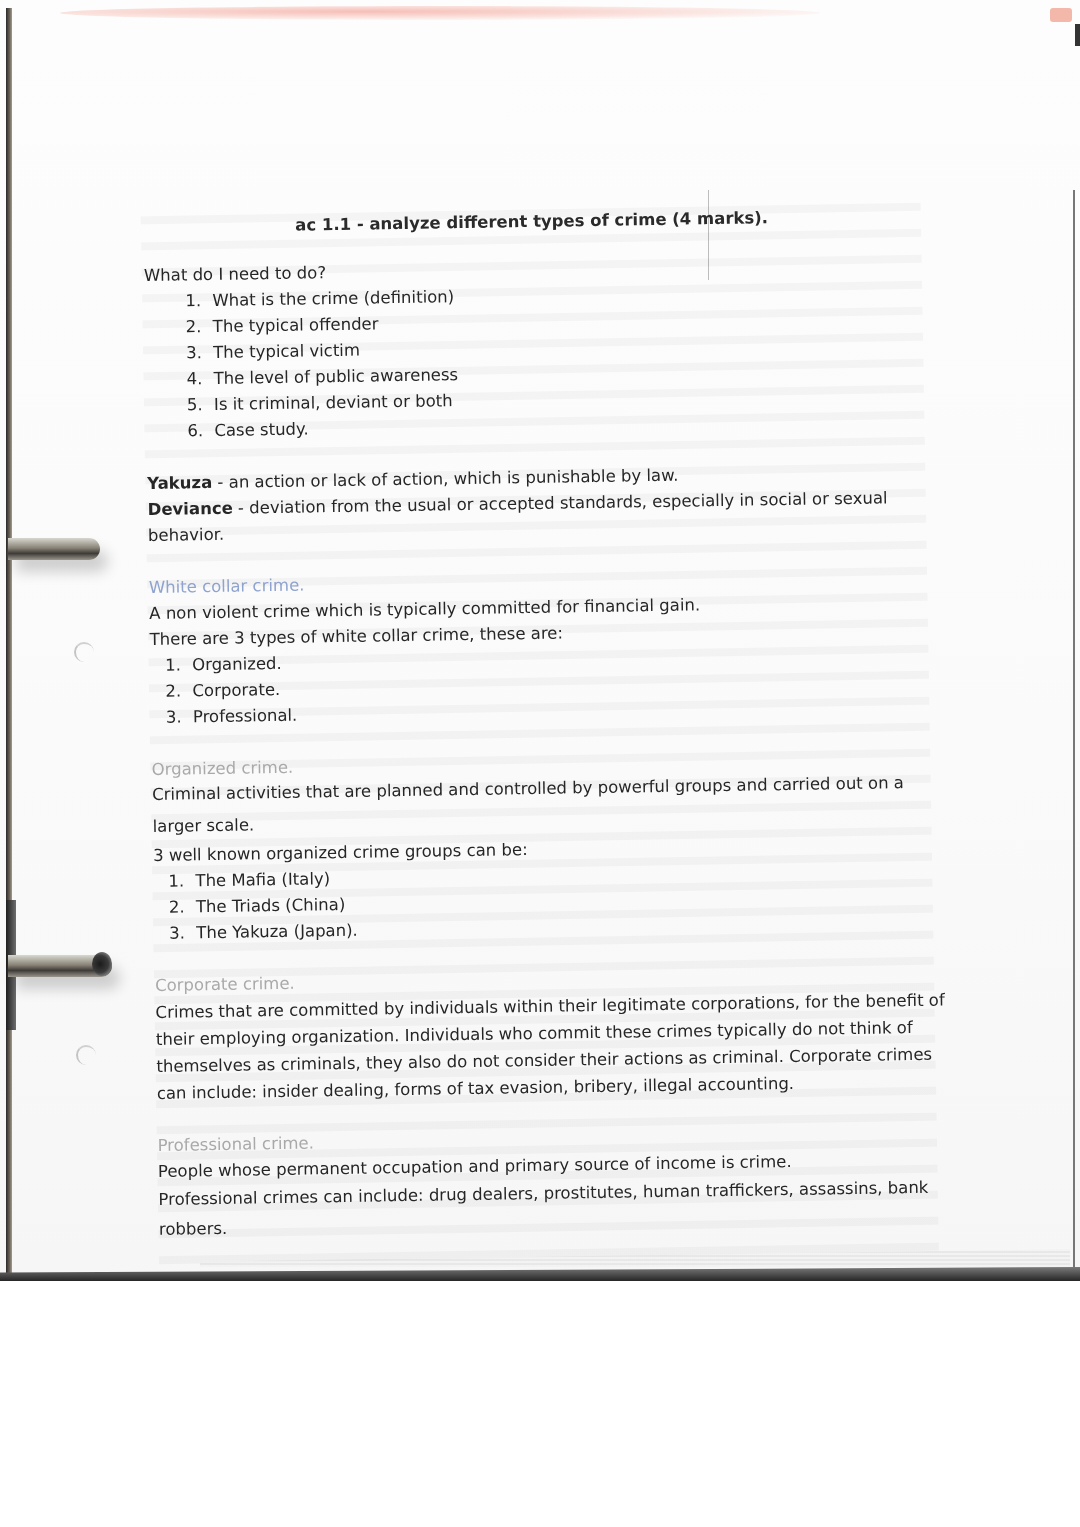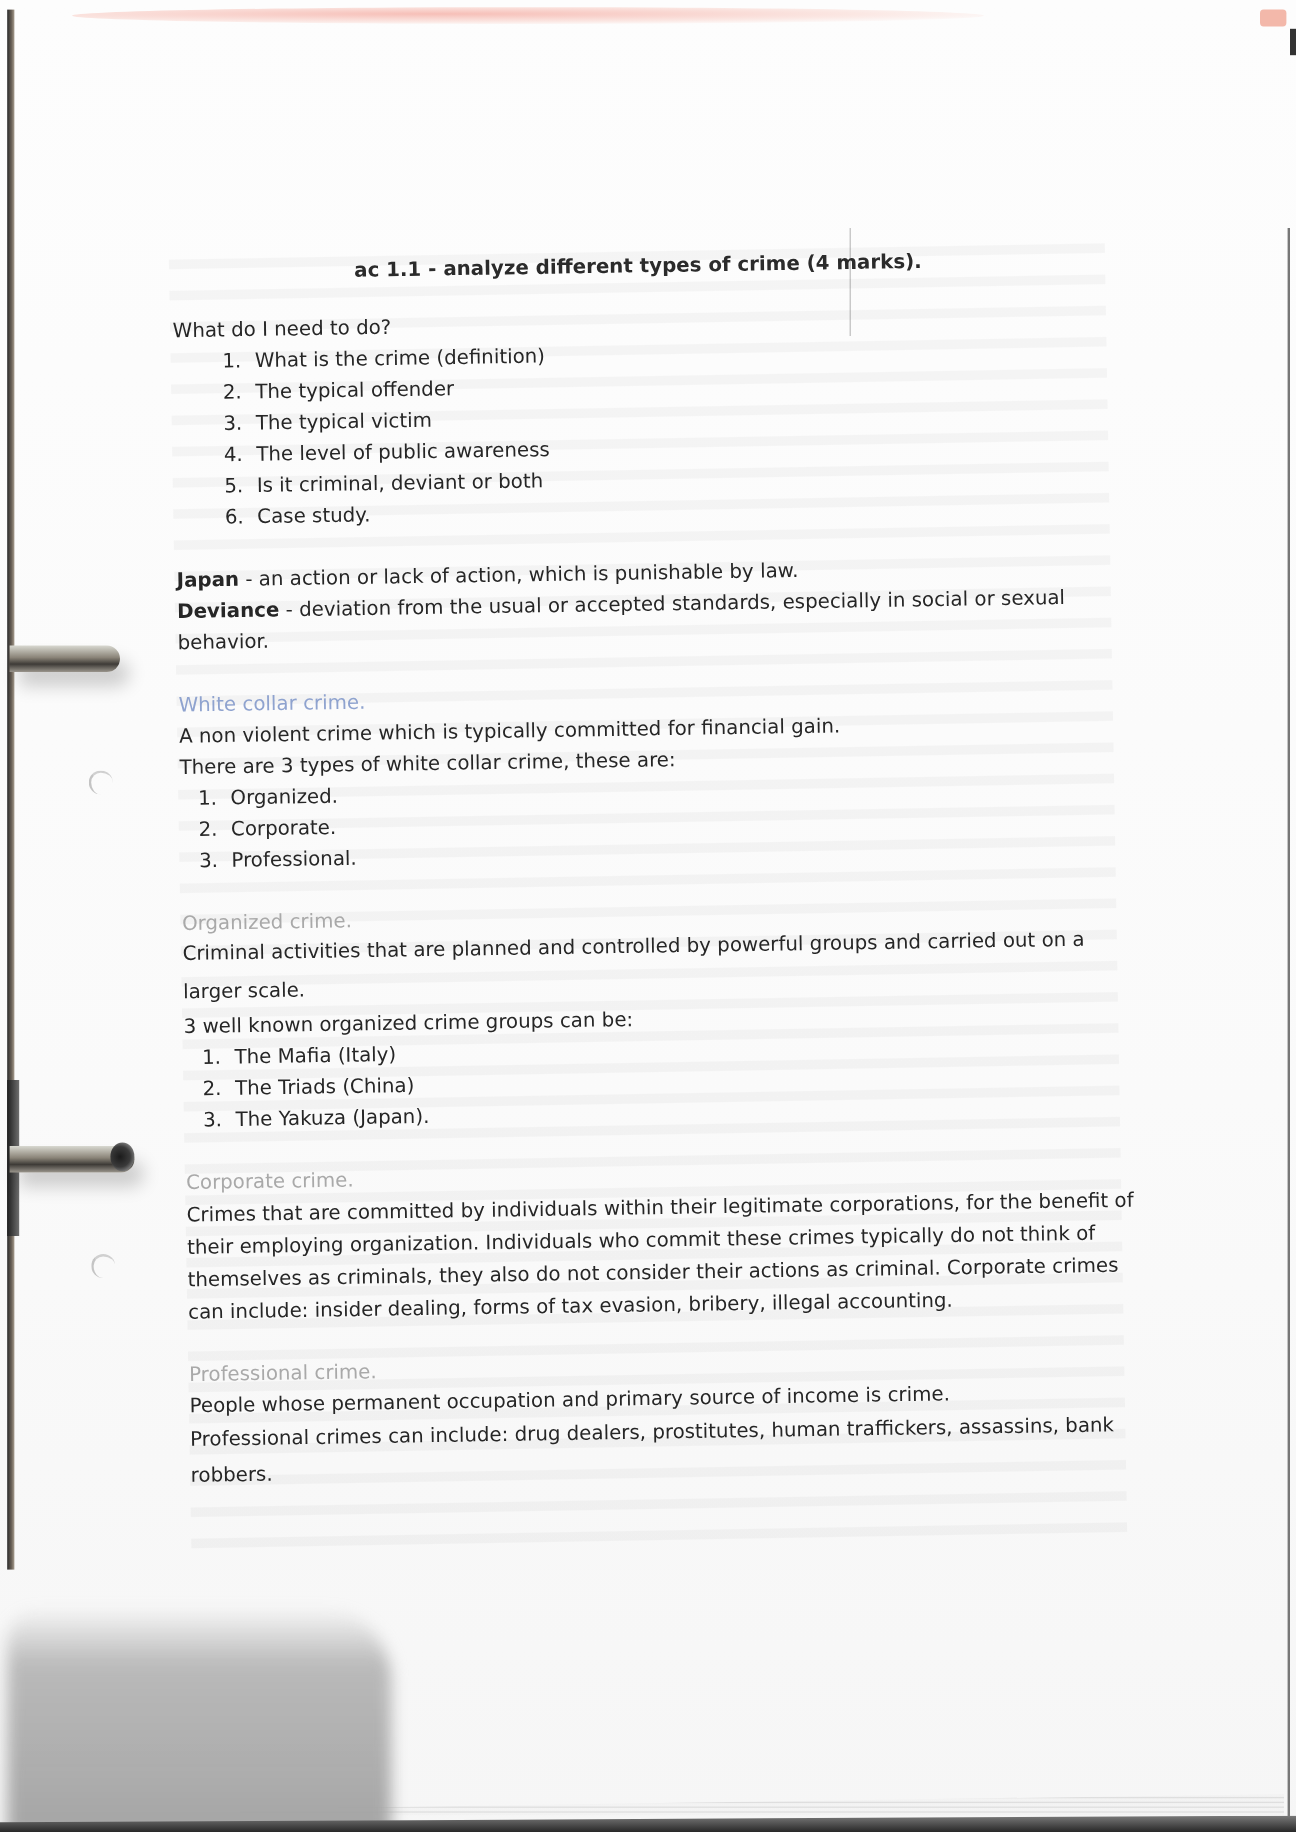--- a/index.html
+++ b/index.html
@@ -11,21 +11,21 @@
       background: #ffffff;
     }
     body {
       position: relative;
       font-family: "DejaVu Sans", sans-serif;
       color: #2a2a2a;
     }
     .photo {
       position: absolute;
       left: 0; top: 0;
-      width: 1080px; height: 1527px;
+      width: 1080px; height: 1281px;
       background: linear-gradient(180deg, #fdfdfd 0%, #fafafa 60%, #f6f6f6 100%);
       overflow: hidden;
     }
     
     .top-edge {
       position: absolute;
       left: 60px; top: 6px;
       width: 760px; height: 14px;
       border-radius: 50%;
       background: radial-gradient(ellipse at 40% 40%, rgba(244,170,160,0.75) 0%, rgba(248,200,190,0.4) 55%, rgba(255,255,255,0) 80%);
@@ -194,21 +194,21 @@
       <li>What is the crime (definition)</li>
       <li>The typical offender</li>
       <li>The typical victim</li>
       <li>The level of public awareness</li>
       <li>Is it criminal, deviant or both</li>
       <li>Case study.</li>
     </ol>
 
     <div class="gap-l"></div>
 
-    <p class="para def"><b>Japan</b><span> - </span><span>an action or lack of action, which is punishable by law.</span></p>
+    <p class="para def"><b>Yakuza</b><span> - </span><span>an action or lack of action, which is punishable by law.</span></p>
     <p class="para def"><b>Deviance</b><span> - </span><span>deviation from the usual or accepted standards, especially in social or sexual behavior.</span></p>
 
     <div class="gap-l"></div>
 
     <p class="section-heading">White collar crime.</p>
     <p class="para">A non violent crime which is typically committed for financial gain.</p>
     <p class="para">There are 3 types of white collar crime, these are:</p>
     <ol style="padding-left:36px; margin-left:0;">
       <li>Organized.</li>
       <li>Corporate.</li>

